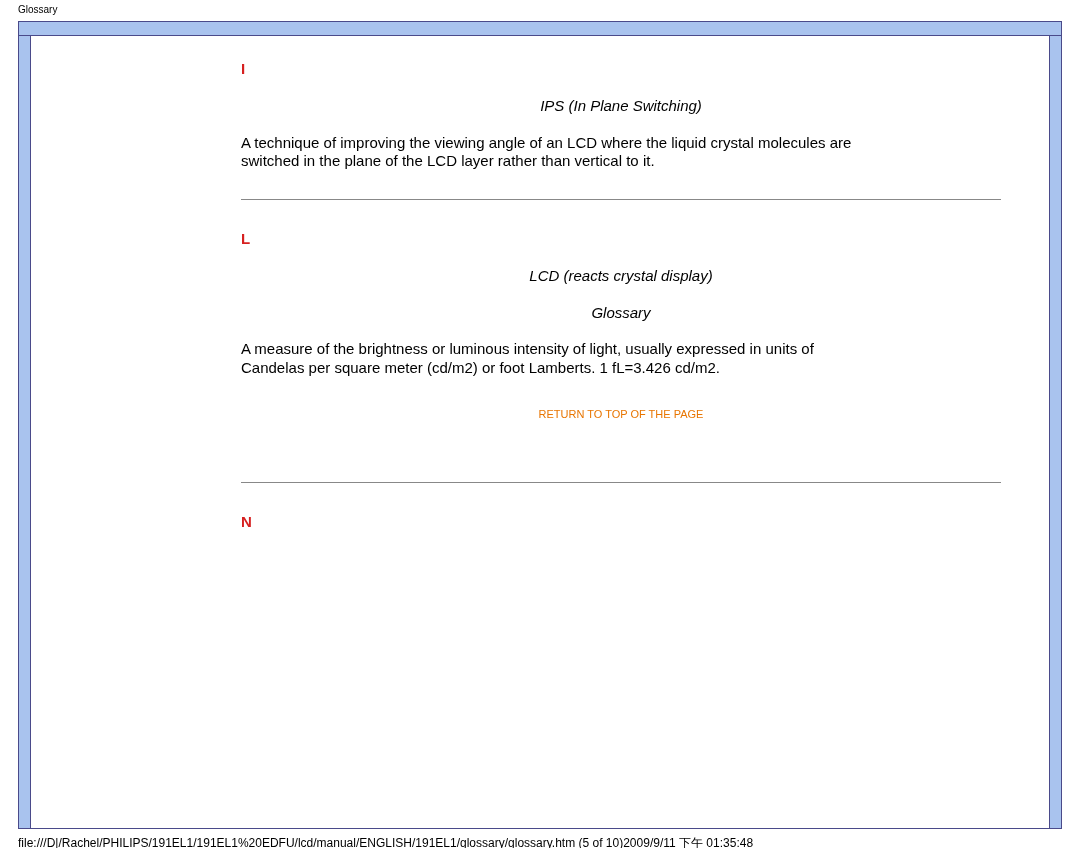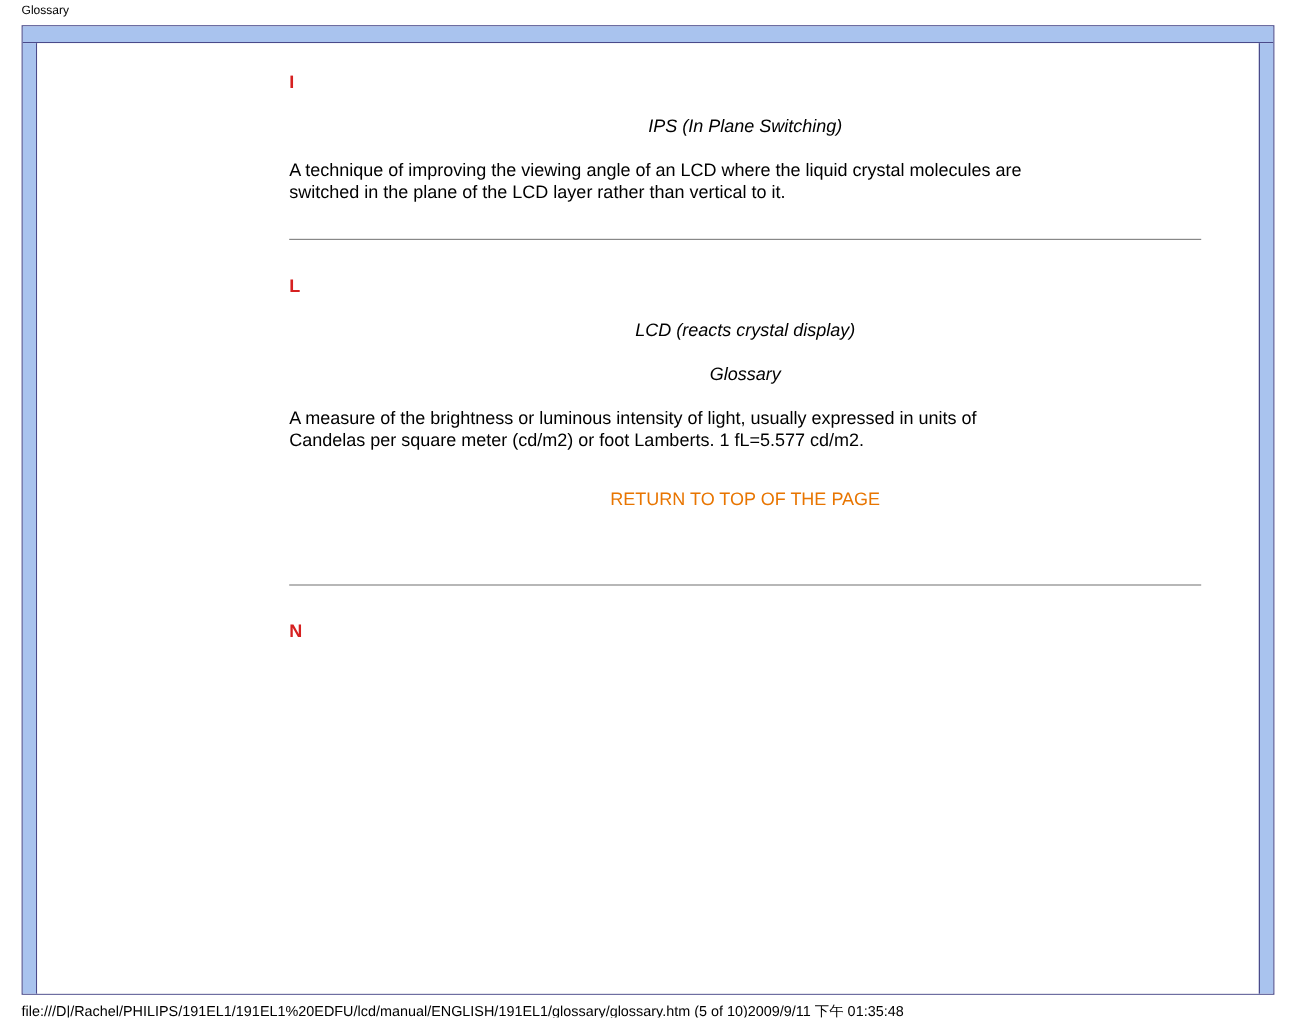--- a/index.html
+++ b/index.html
@@ -9,21 +9,21 @@
   .top-border { height: 14px; background: #a9c3ee; border-bottom: 1px solid #4a4a8a; }
   .row { display: flex; height: 792px; }
   .side { width: 12px; background: #a9c3ee; }
   .side.left { border-right: 1px solid #4a4a8a; }
   .side.right { border-left: 1px solid #4a4a8a; }
   .page { flex: 1; background: #fff; padding: 24px 48px 0 210px; font-size: 15px; color: #000; line-height: 1.25; overflow: hidden; }
   .letter { color: #d62020; font-weight: bold; font-family: Arial, Helvetica, sans-serif; margin-bottom: 18px; }
   .term { font-weight: normal; font-style: italic; margin-bottom: 18px; text-align: center; }
   .def { margin-bottom: 28px; max-width: 640px; }
   hr { border: none; border-top: 1px solid #888; margin: 0 0 30px 0; }
-  .toplink { color: #e87500; text-align: center; margin: 30px 0 60px 0; font-size: 15px; }
+  .toplink { color: #e87500; text-align: center; margin: 30px 0 60px 0; font-size: 11px; }
   .footer { font-size: 12px; color: #000; padding: 6px 0 0 18px; }
 </style>
 </head>
 <body>
 
 <div class="top-label">Glossary</div>
 
 <div class="outer">
   <div class="top-border"></div>
   <div class="row">
@@ -34,21 +34,21 @@
       <div class="term">IPS (In Plane Switching)</div>
       <div class="def">A technique of improving the viewing angle of an LCD where the liquid crystal molecules are switched in the plane of the LCD layer rather than vertical to it.</div>
       <hr>
 
       <div class="letter">L</div>
 
       <div class="term">LCD (reacts crystal display)</div>
 
 
       <div class="term">Glossary</div>
-      <div class="def">A measure of the brightness or luminous intensity of light, usually expressed in units of Candelas per square meter (cd/m2) or foot Lamberts. 1 fL=5.577 cd/m2.</div>
+      <div class="def">A measure of the brightness or luminous intensity of light, usually expressed in units of Candelas per square meter (cd/m2) or foot Lamberts. 1 fL=3.426 cd/m2.</div>
 
       <div class="toplink">RETURN TO TOP OF THE PAGE</div>
 
       <hr>
 
       <div class="letter">N</div>
 
     </div>
     <div class="side right"></div>
   </div>

